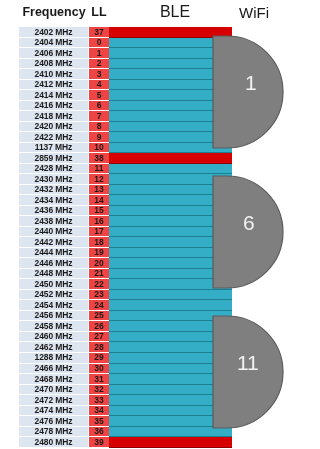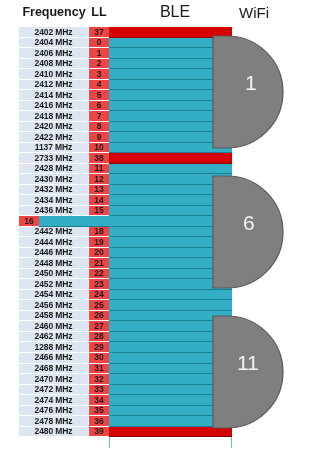--- a/index.html
+++ b/index.html
@@ -172,21 +172,21 @@
         <div class="cell-freq">2422 MHz</div>
         <div class="cell-ll">9</div>
         <div class="cell-ble"></div>
       </div>
       <div class="row">
         <div class="cell-freq">1137 MHz</div>
         <div class="cell-ll">10</div>
         <div class="cell-ble"></div>
       </div>
       <div class="row adv">
-        <div class="cell-freq">2733 MHz</div>
+        <div class="cell-freq">2859 MHz</div>
         <div class="cell-ll">38</div>
         <div class="cell-ble"></div>
       </div>
       <div class="row">
         <div class="cell-freq">2428 MHz</div>
         <div class="cell-ll">11</div>
         <div class="cell-ble"></div>
       </div>
       <div class="row">
         <div class="cell-freq">2430 MHz</div>
@@ -202,21 +202,27 @@
         <div class="cell-freq">2434 MHz</div>
         <div class="cell-ll">14</div>
         <div class="cell-ble"></div>
       </div>
       <div class="row">
         <div class="cell-freq">2436 MHz</div>
         <div class="cell-ll">15</div>
         <div class="cell-ble"></div>
       </div>
       <div class="row">
+        <div class="cell-freq">2438 MHz</div>
         <div class="cell-ll">16</div>
+        <div class="cell-ble"></div>
+      </div>
+      <div class="row">
+        <div class="cell-freq">2440 MHz</div>
+        <div class="cell-ll">17</div>
         <div class="cell-ble"></div>
       </div>
       <div class="row">
         <div class="cell-freq">2442 MHz</div>
         <div class="cell-ll">18</div>
         <div class="cell-ble"></div>
       </div>
       <div class="row">
         <div class="cell-freq">2444 MHz</div>
         <div class="cell-ll">19</div>

